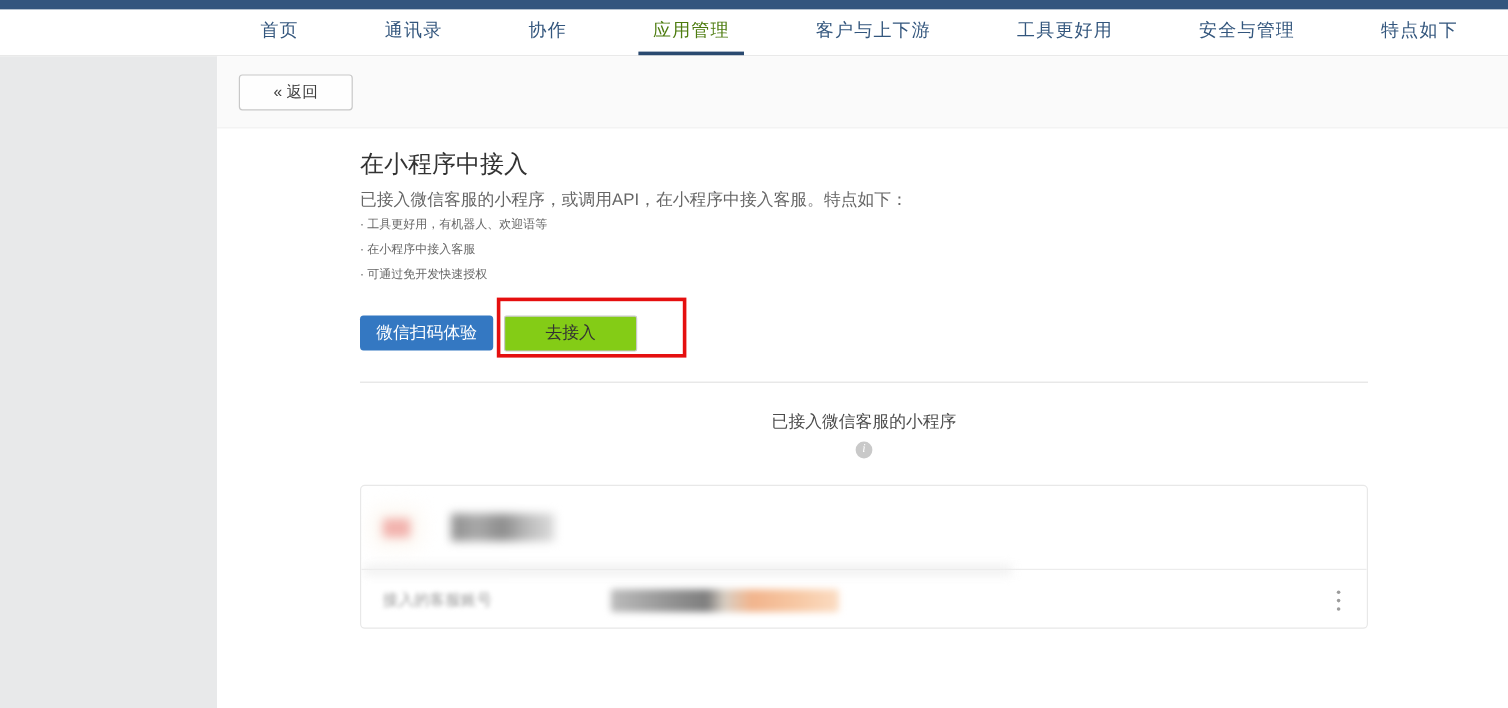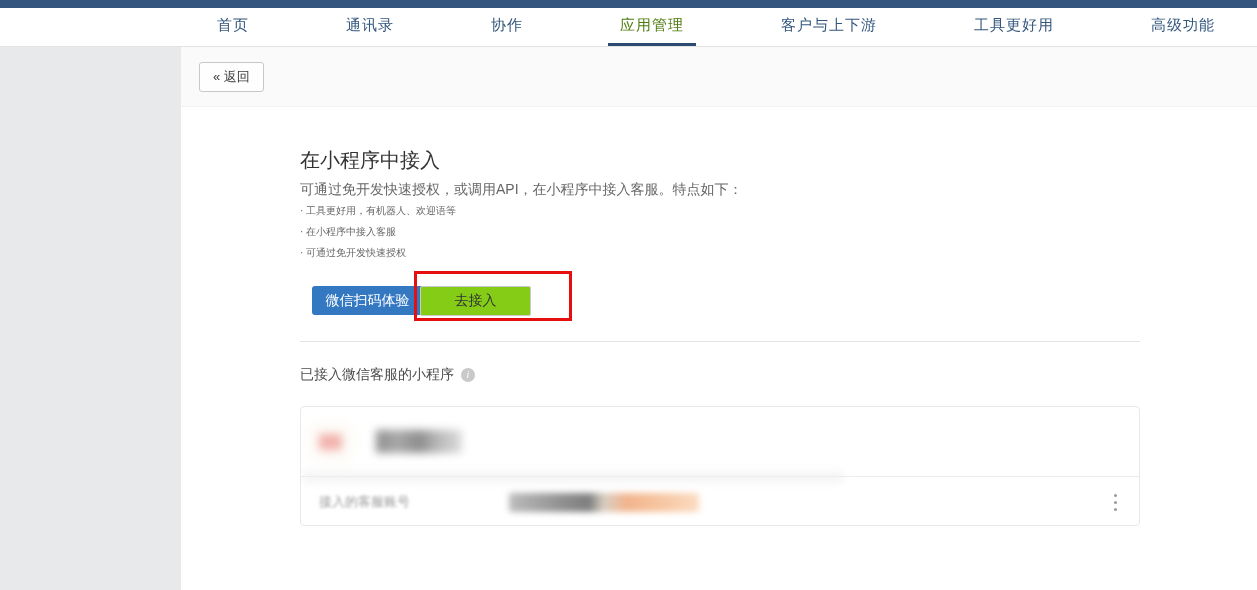--- a/index.html
+++ b/index.html
@@ -12,35 +12,35 @@
   .navbar { height:39px; background:#ffffff; border-bottom:1px solid #e4e4e4; display:flex; align-items:stretch; justify-content:space-between; padding:0 30px 0 205px; }
   .nav-tab { display:flex; align-items:center; padding:0 12px; font-size:15px; color:#33567d; letter-spacing:1px; border-bottom:3px solid transparent; cursor:pointer; }
   .nav-tab.active { border-bottom-color:#2a4a70; color:#4d7c0f; }
 
   
   .layout { display:flex; height:543px; }
   .sidebar { width:181px; background:#e8e9ea; height:100%; }
   .main { flex:1; background:#ffffff; position:relative; }
 
   .main-header { height:60px; background:#fafafa; border-bottom:1px solid #f2f2f2; display:flex; align-items:center; padding-left:18px; }
-  .back-button { font-size:13px; color:#3c3c3c; background:#fefefe; border:1px solid #c8c8c8; border-radius:3px; padding:5px 13px; cursor:pointer; }
+  .back-button { font-size:13px; color:#3c3c3c; background:#fefefe; border:1px solid #c8c8c8; border-radius:3px; padding:5px 28px; cursor:pointer; }
 
   .content { padding:0 117px 0 119px; }
-  .page-title { margin-top:40px; font-size:20px; line-height:26px; color:#333333; font-weight:400; }
+  .page-title { margin-top:17px; font-size:20px; line-height:26px; color:#333333; font-weight:400; }
   .page-desc { margin-top:6px; font-size:14px; line-height:21px; color:#666666; }
   .bullet-list { list-style:none; font-size:10px; line-height:21px; color:#666666; }
 
   .button-row { position:relative; margin-top:8px; height:50px; width:100%; }
-  .btn-primary { position:absolute; left:12px; top:15px; width:111px; height:29px; background:#3478c2; color:#ffffff; border:none; border-radius:3px; font-size:14px; cursor:pointer; font-family:inherit; }
+  .btn-primary { position:absolute; left:0; top:15px; width:111px; height:29px; background:#3478c2; color:#ffffff; border:none; border-radius:3px; font-size:14px; cursor:pointer; font-family:inherit; }
   .btn-secondary { position:absolute; left:120px; top:15px; width:111px; height:30px; background:#84cc16; color:#333333; border:1px solid #c9c9c9; border-radius:2px; font-size:14px; cursor:pointer; font-family:inherit; }
   .annotation-box { position:absolute; left:114px; top:0; width:158px; height:50px; border:3px solid #e50f0f; pointer-events:none; }
 
   .divider { margin-top:20px; border:none; border-top:1px solid #e3e3e3; width:100%; }
 
-  .section-row { margin-top:24px; display:flex; align-items:center; gap:7px; }
+  .section-row { margin-top:24px; display:flex; align-items:center; gap:7px;flex-direction:column; }
   .section-title { font-size:14px; color:#4c4c4c; }
   .info-icon { width:14px; height:14px; border-radius:50%; background:#c9c9c9; color:#ffffff; font-size:10px; line-height:14px; text-align:center; font-style:italic; font-family:"Liberation Serif",serif; cursor:pointer; }
 
   .card { margin-top:22px; width:100%; height:120px; border:1px solid #e8e8e8; border-radius:4px; background:#ffffff; position:relative; overflow:hidden; }
   .card-row1 { height:69px; display:flex; align-items:center; padding-left:18px; }
   .redacted-avatar { width:23px; height:16px; background:#f2b3ae; filter:blur(4px); border-radius:2px; box-shadow:0 0 14px 8px rgba(252,246,238,0.9); }
   .redacted-app-name { margin-left:34px; width:86px; height:23px; filter:blur(4px); background:linear-gradient(90deg,#8f8f8f,#a9a9a9 25%,#8d8d8d 50%,#b8b8b8 72%,#dcdcdc 100%); }
   .card-divider { border:none; border-top:1px solid #ececec; }
   .card-row2 { height:50px; display:flex; align-items:center; padding:0 16px 0 18px; position:relative; }
   .smear { position:absolute; left:2px; top:-5px; width:540px; height:10px; background:#ededed; filter:blur(4px); opacity:0.7; }
@@ -69,37 +69,40 @@
   <div class="nav-tab active">
       <span>应用管理</span>
     </div>
   <div class="nav-tab">
       <span>客户与上下游</span>
     </div>
   <div class="nav-tab">
       <span>工具更好用</span>
     </div>
   <div class="nav-tab">
-      <span>高级功能</span>
+      <span>安全与管理</span>
+    </div>
+  <div class="nav-tab">
+      <span>特点如下</span>
     </div>
 </nav>
 
 <div class="layout">
   <div class="sidebar"></div>
 
   <div class="main">
 
     <div class="main-header">
       <button class="back-button">« 返回</button>
     </div>
 
     <div class="content">
 
       <h1 class="page-title">在小程序中接入</h1>
-      <p class="page-desc">可通过免开发快速授权，或调用API，在小程序中接入客服。特点如下：</p>
+      <p class="page-desc">已接入微信客服的小程序，或调用API，在小程序中接入客服。特点如下：</p>
       <ul class="bullet-list">
         <li>· 工具更好用，有机器人、欢迎语等</li>
         <li>· 在小程序中接入客服</li>
         <li>· 可通过免开发快速授权</li>
       </ul>
 
       <div class="button-row">
         <button class="btn-primary">微信扫码体验</button>
         <button class="btn-secondary">去接入</button>
         <div class="annotation-box"></div>

